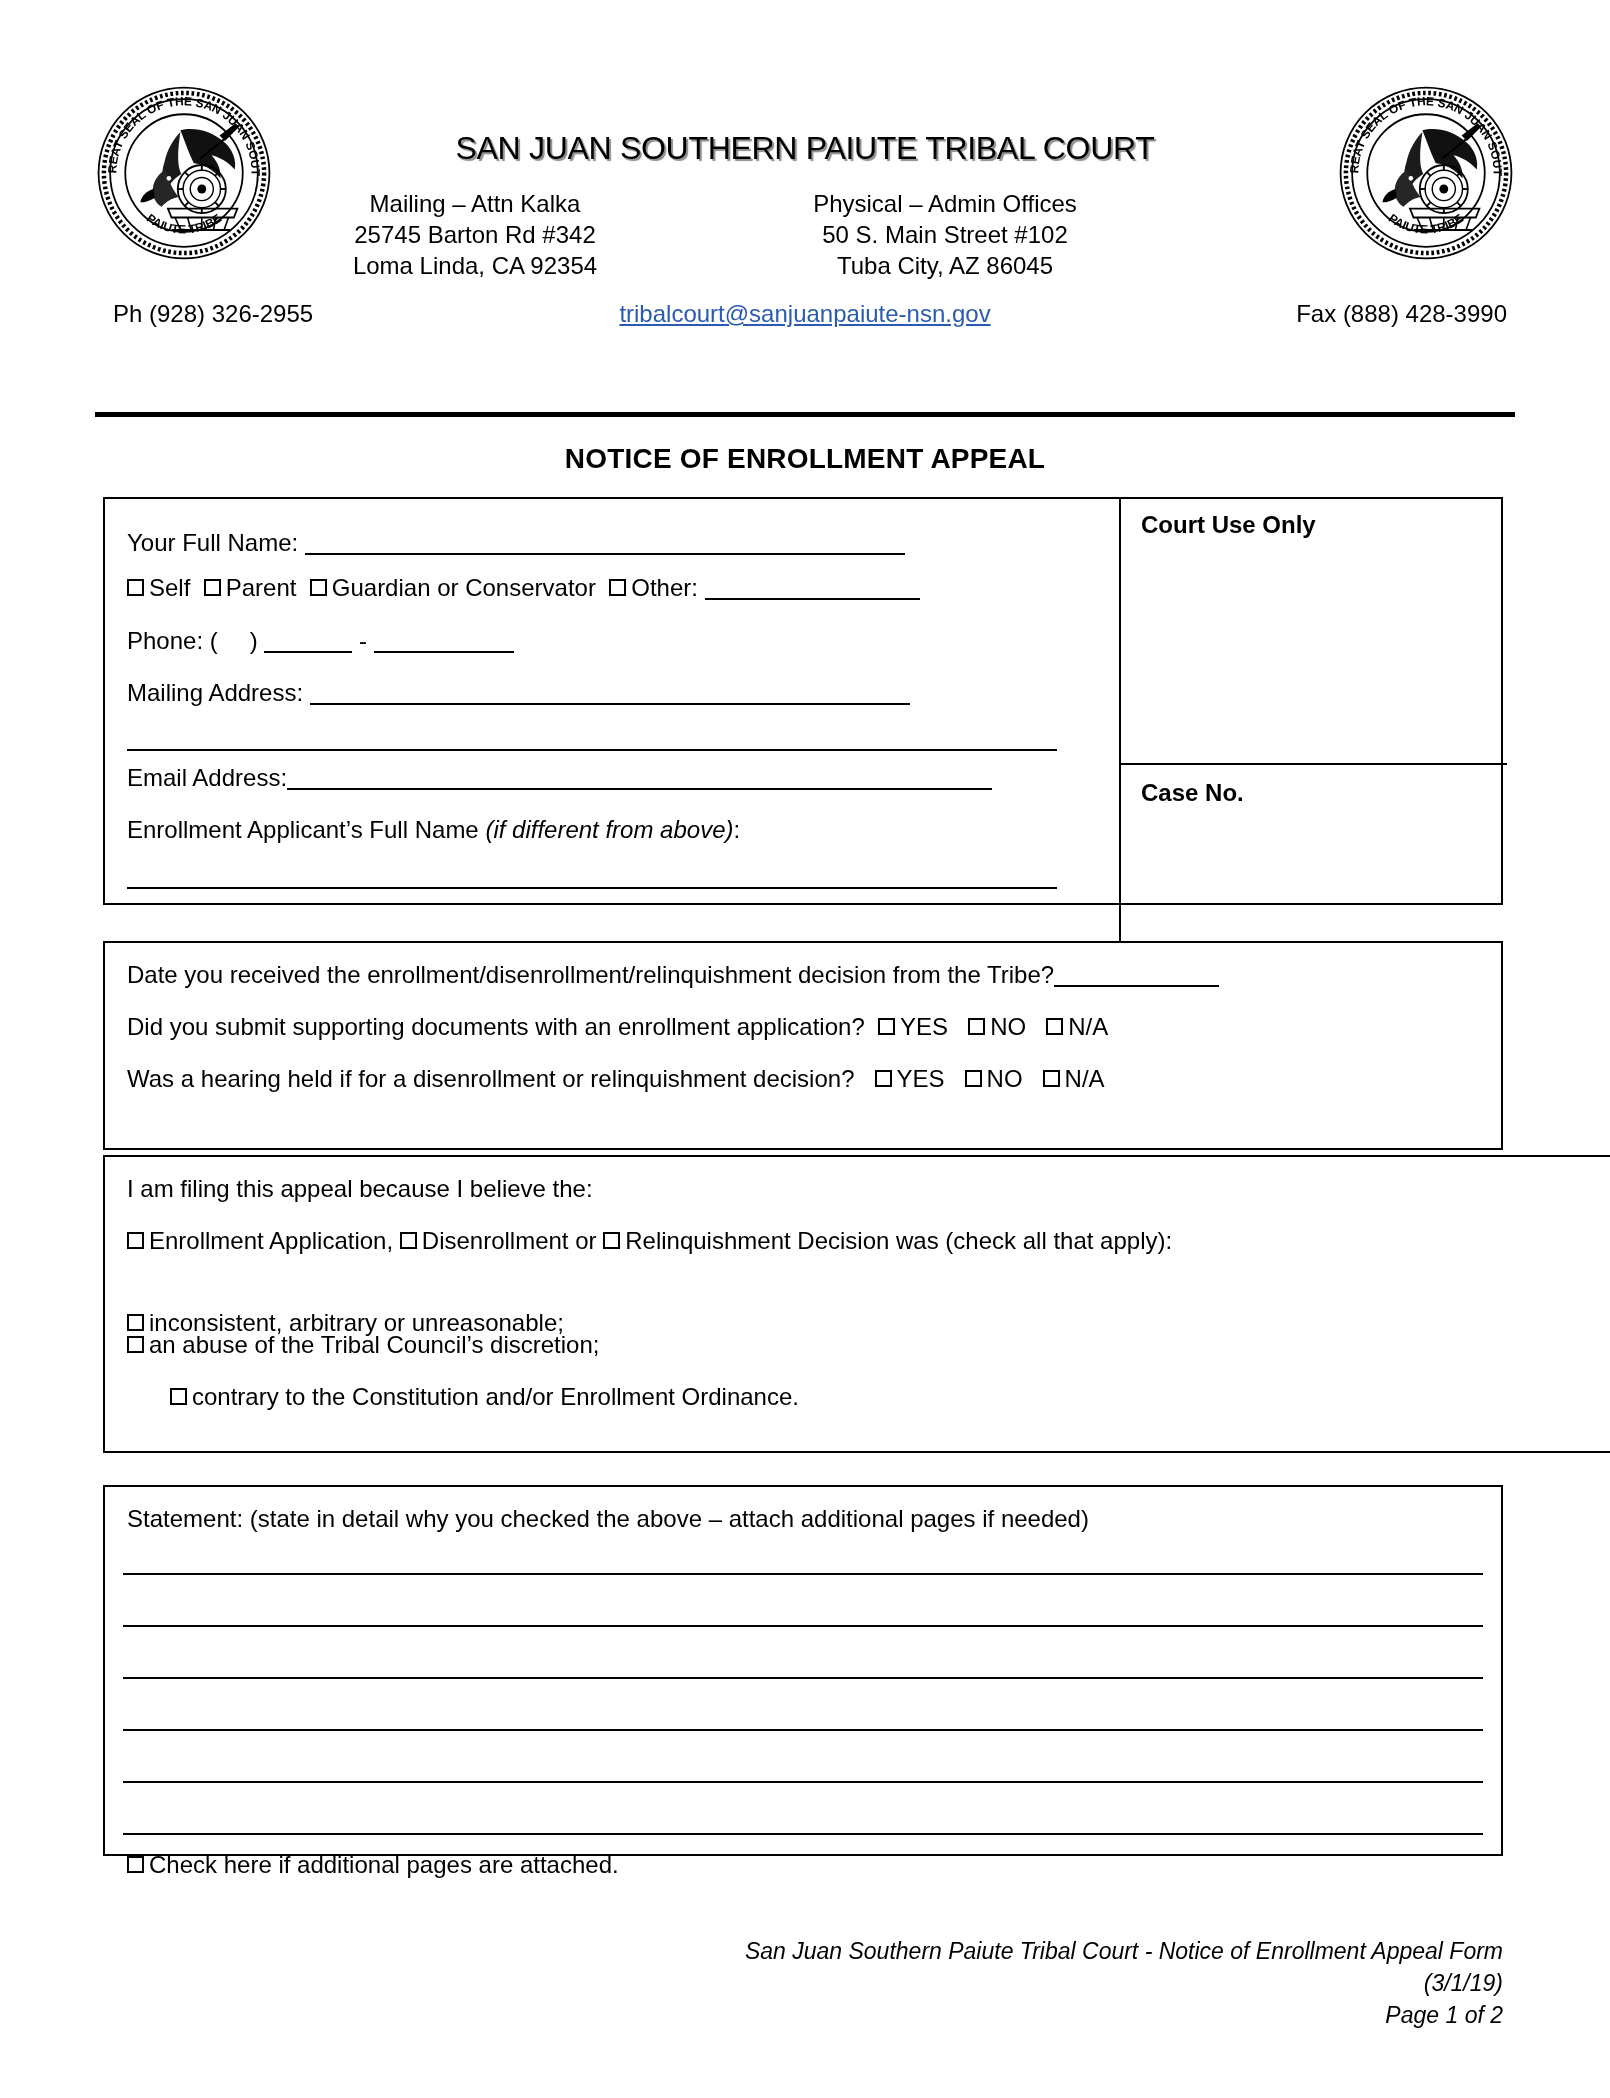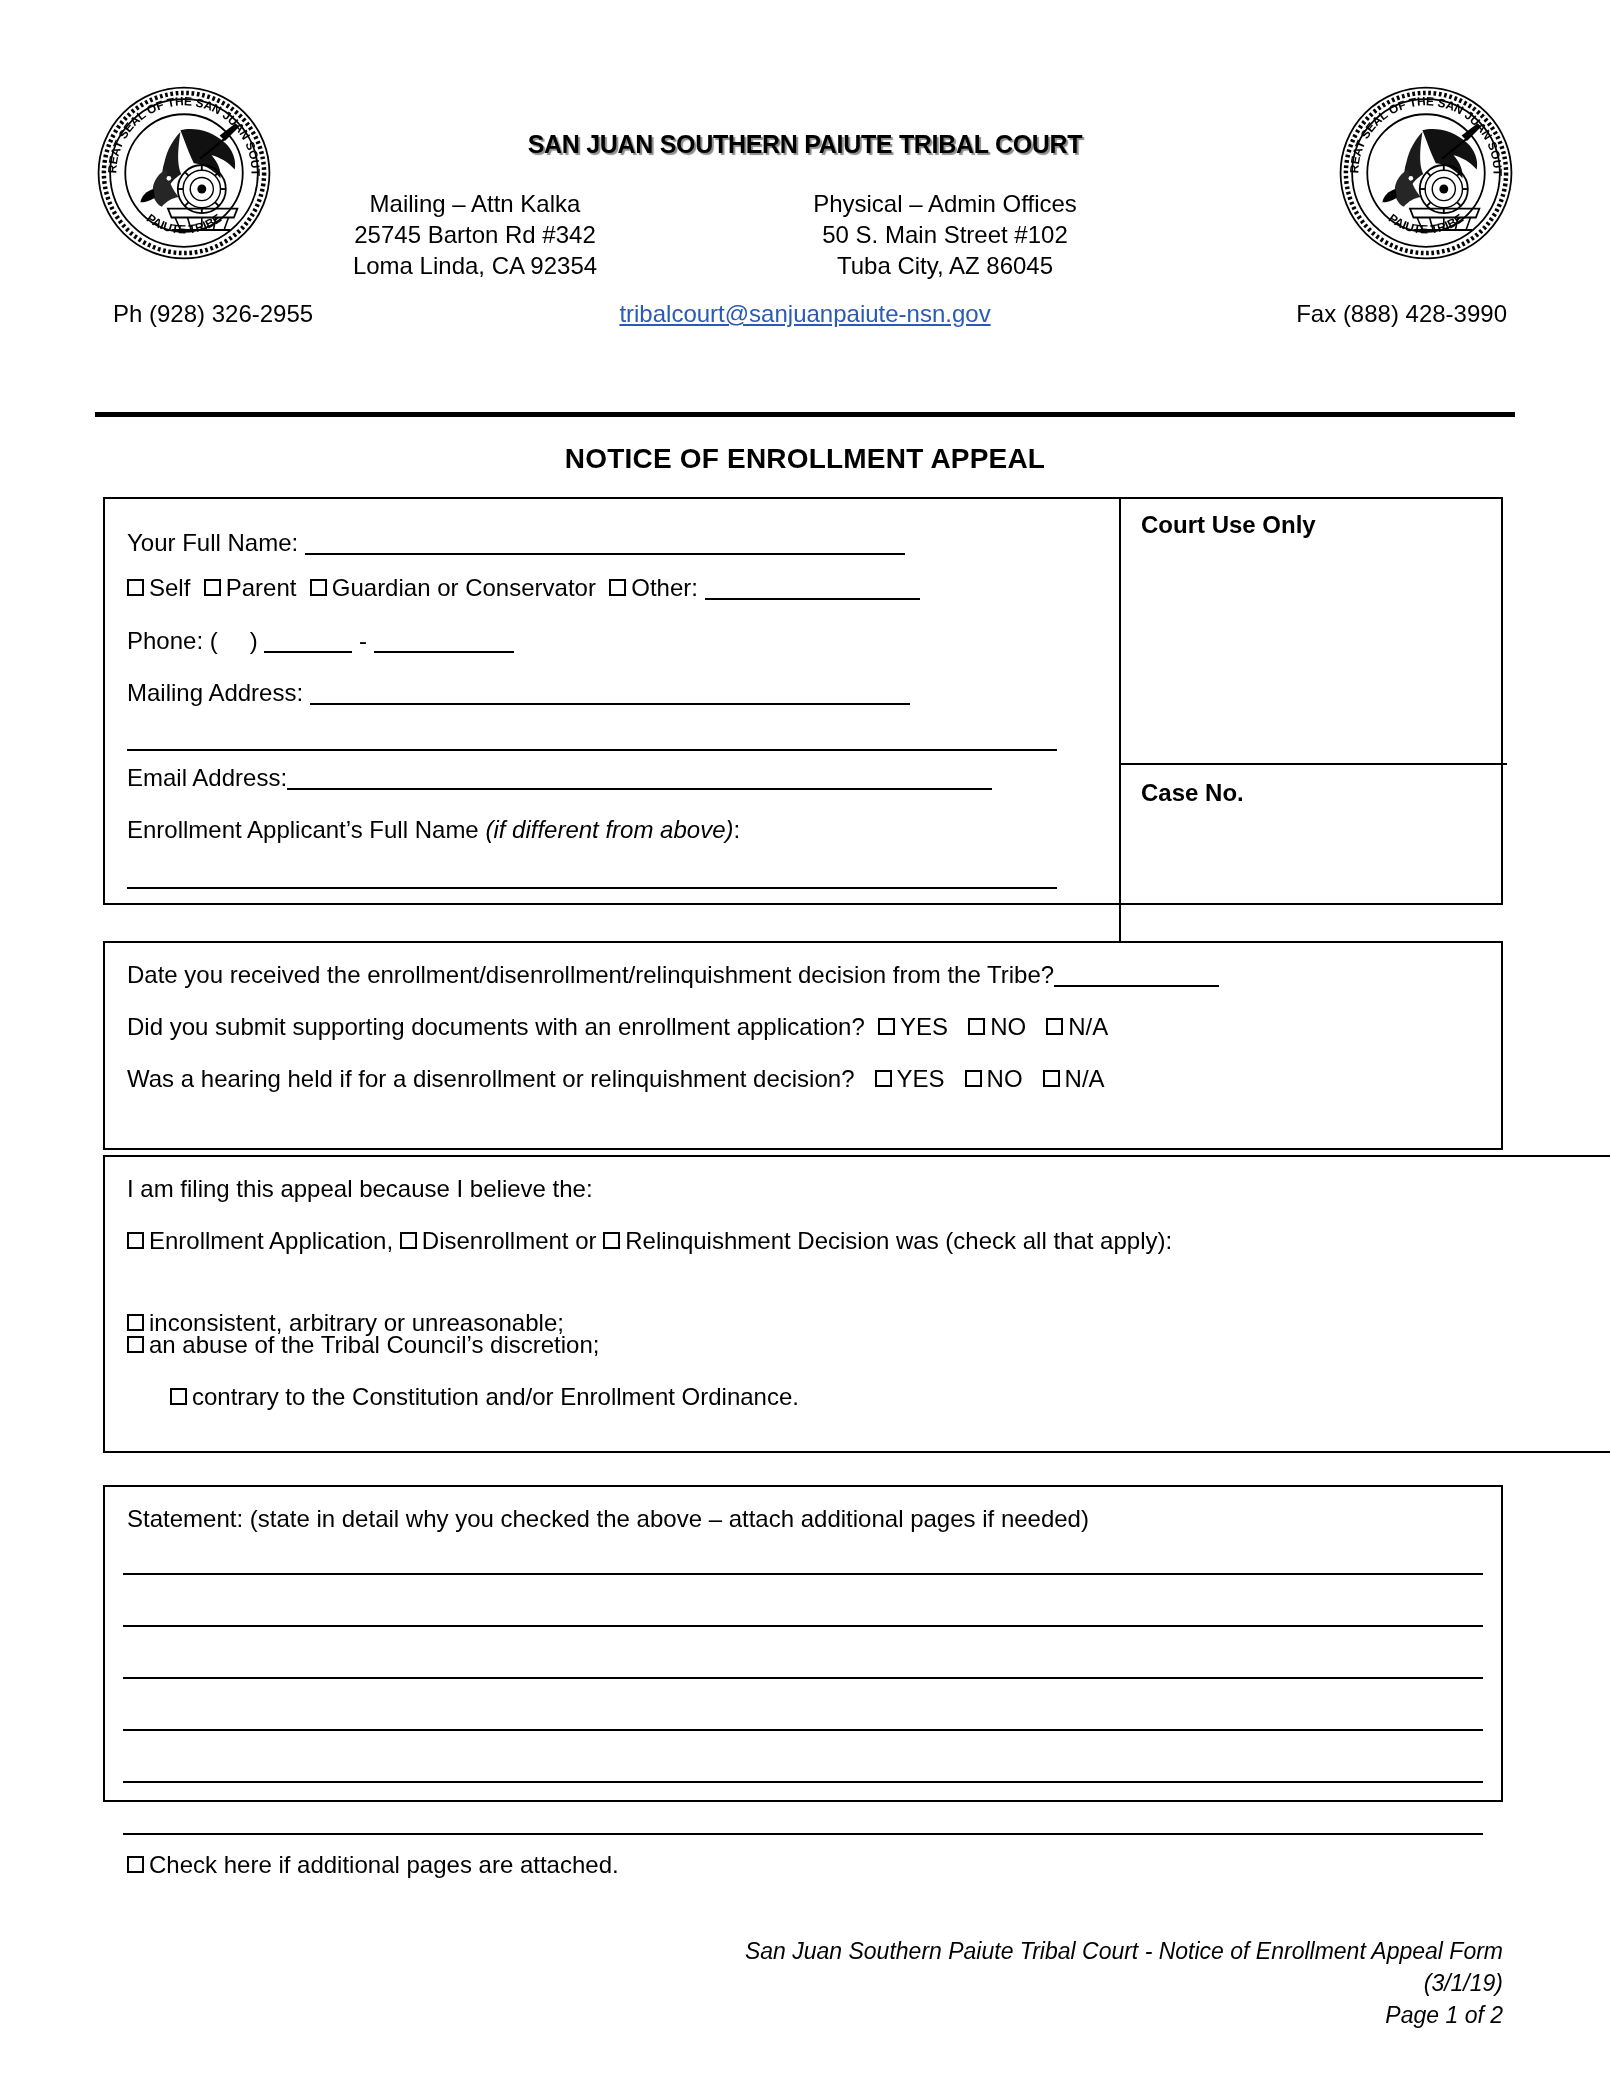--- a/index.html
+++ b/index.html
@@ -36,22 +36,22 @@
   .seal.left  { left: 0px; }
   .seal.right { right: 0px; }
 
   .court-title {
     position: absolute;
     left: 190px;
     right: 190px;
     top: 52px;
     text-align: center;
     font-family: "Liberation Sans", sans-serif;
-    font-weight: bold;
-    font-size: 25px;
+    font-weight: normal;
+    font-size: 32px;
     letter-spacing: -0.3px;
     white-space: nowrap;
     text-shadow: 2px 2px 1px rgba(0,0,0,0.45);
   }
 
   .addr-block {
     position: absolute;
     top: 110px;
     font-size: 24px;
     line-height: 31px;
@@ -157,21 +157,21 @@
     box-sizing: border-box;
     vertical-align: 0px;
     margin-right: 5px;
   }
 
   
   #box-questions { left: 103px; top: 941px; width: 1400px; height: 209px; }
   
   #box-reasons   { left: 103px; top: 1155px; width: 1552px; height: 298px; }
   
-  #box-statement { left: 103px; top: 1485px; width: 1400px; height: 317px; text-decoration: underline; }
+  #box-statement { left: 103px; top: 1485px; width: 1400px; height: 371px; text-decoration: underline; }
 
   .line-row {
     position: absolute;
     left: 22px;
     font-size: 24px;
     white-space: nowrap;
     font-family: "Liberation Sans", sans-serif;
   }
 
   .stmt-line {

